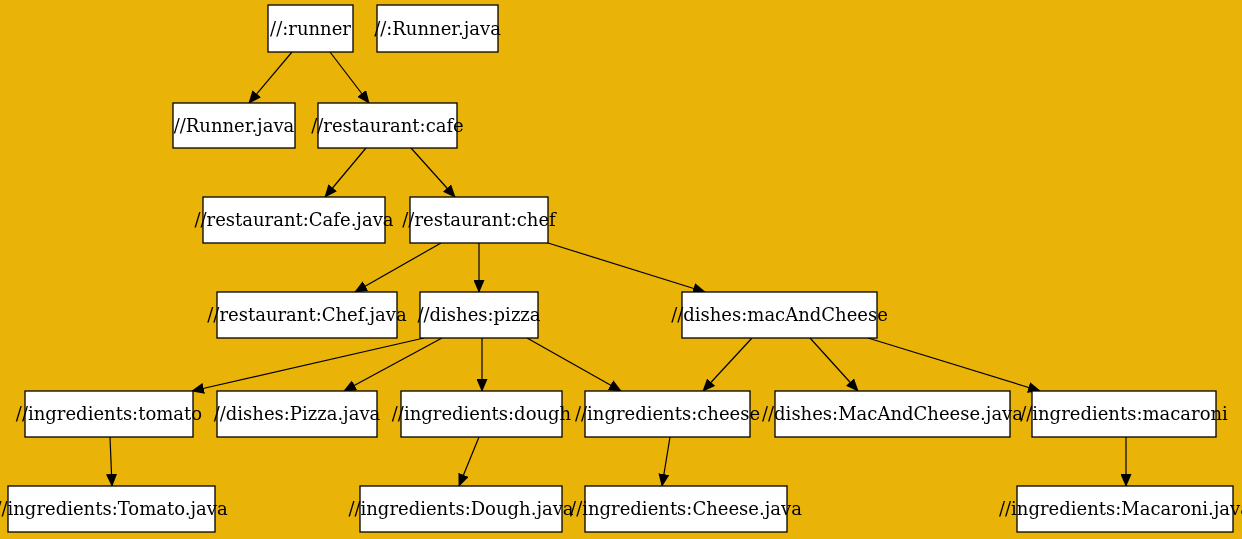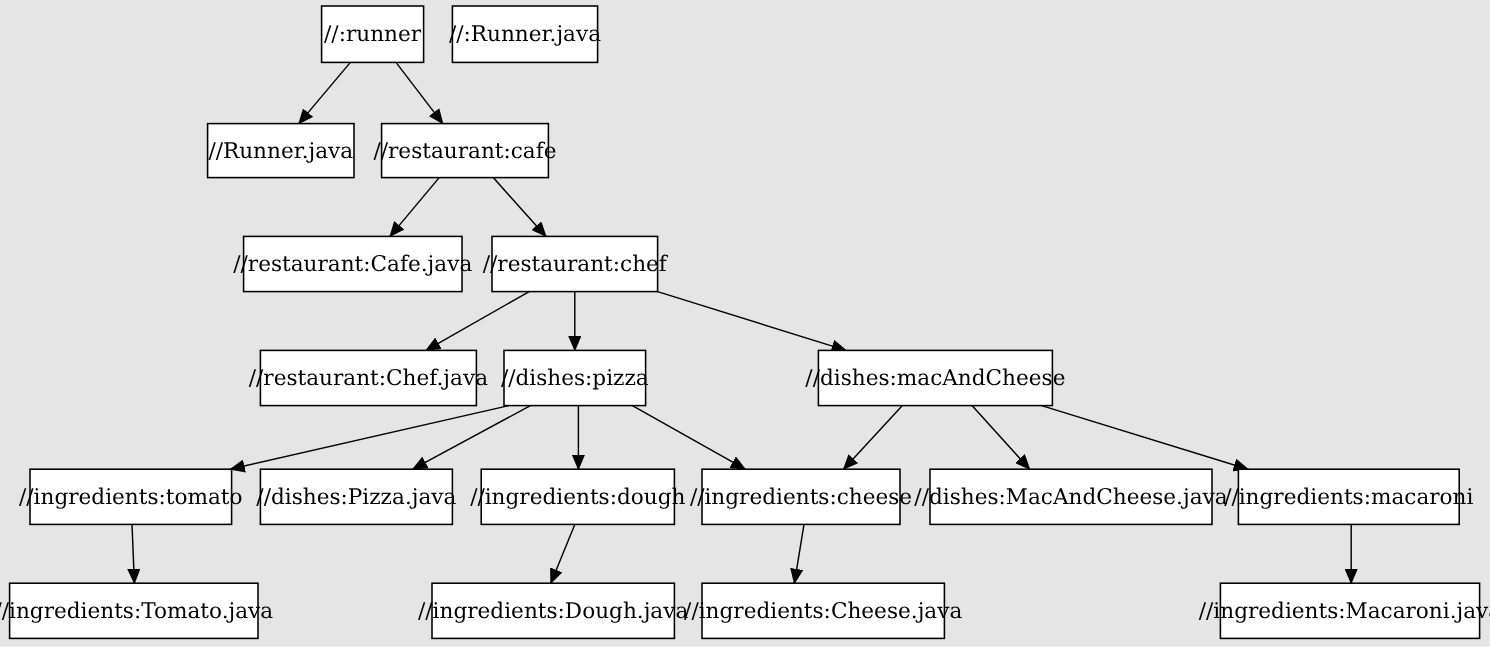--- a/index.html
+++ b/index.html
@@ -4,21 +4,21 @@
 <style>
   html, body {
     margin: 0;
     padding: 0;
     background: #ffffff;
   }
   #stage {
     position: relative;
     width: 1242px;
     height: 539px;
-    background: #e5e5e5;
+    background: #eab308;
     overflow: hidden;
   }
   svg {
     display: block;
   }
   .node-rect {
     fill: #ffffff;
     stroke: #000000;
     stroke-width: 1.3;
   }

